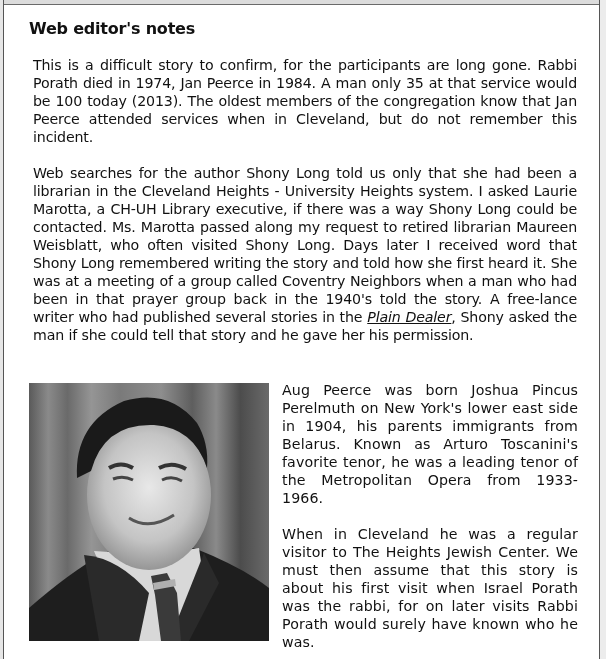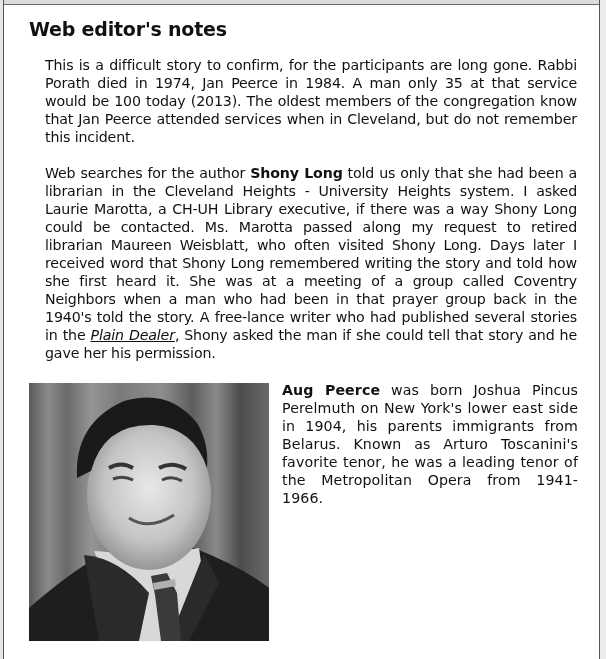--- a/index.html
+++ b/index.html
@@ -41,28 +41,28 @@
   .content {
     position: absolute;
     left: 29px;
     top: 20px;
     width: 548px;
     font-size: 14.2px;
     line-height: 18px;
     letter-spacing: -0.15px;
   }
   h1 {
-    font-size: 19px;
+    font-size: 16px;
     font-weight: bold;
     margin: 0 0 18px 0;
     line-height: 18px;
     letter-spacing: -0.2px;
   }
   p {
-    margin: 0 0 18px 16px;
+    margin: 0 0 18px 4px;
     text-align: justify;
   }
   .row {
     position: absolute;
     left: 29px;
     top: 383px;
     width: 548px;
   }
   .photo {
     position: absolute;
@@ -74,21 +74,21 @@
   .bio {
     position: absolute;
     left: 253px;
     top: -2px;
     width: 296px;
     font-size: 14.2px;
     line-height: 18px;
     letter-spacing: 0.1px;
   }
   .bio p { margin: 0 0 18px 0; text-align: justify; }
-  b { font-weight: bold; }
+  b { font-weight: normal; }
   i { font-style: italic; text-decoration: underline; }
 </style>
 </head>
 <body>
 
 <div class="frame">
   <div class="frame-top"></div>
   <div class="frame-left"></div>
   <div class="frame-right"></div>
 
@@ -130,16 +130,17 @@
         <ellipse cx="120" cy="112" rx="62" ry="75" fill="url(#face)"></ellipse>
         <path d="M48 95 Q45 40 95 18 Q140 5 168 40 Q180 60 178 85 Q165 45 125 42 Q75 40 62 88 Z" fill="#1a1a1a"></path>
         <path d="M80 85 Q92 78 104 85" stroke="#333" stroke-width="4" fill="none"></path>
         <path d="M130 85 Q143 78 157 86" stroke="#333" stroke-width="4" fill="none"></path>
         <path d="M84 96 Q94 92 104 97" stroke="#444" stroke-width="3" fill="none"></path>
         <path d="M133 97 Q143 92 153 98" stroke="#444" stroke-width="3" fill="none"></path>
         <path d="M100 135 Q120 148 145 132" stroke="#555" stroke-width="3" fill="none"></path>
       </svg>
     </div>
     <div class="bio">
-      <p><b>Aug Peerce</b><span> was born Joshua Pincus Perelmuth on New York's lower east side in 1904, his parents immigrants from Belarus. Known as Arturo Toscanini's favorite tenor, he was a leading tenor of the Metropolitan Opera from 1941- 1966.</span></p>
+      <p><b>Aug Peerce</b><span> was born Joshua Pincus Perelmuth on New York's lower east side in 1904, his parents immigrants from Belarus. Known as Arturo Toscanini's favorite tenor, he was a leading tenor of the Metropolitan Opera from 1933- 1966.</span></p>
+      <p>When in Cleveland he was a regular visitor to The Heights Jewish Center. We must then assume that this story is about his first visit when Israel Porath was the rabbi, for on later visits Rabbi Porath would surely have known who he was.</p>
     </div>
   </div>
 </div>
 
 </body></html>

